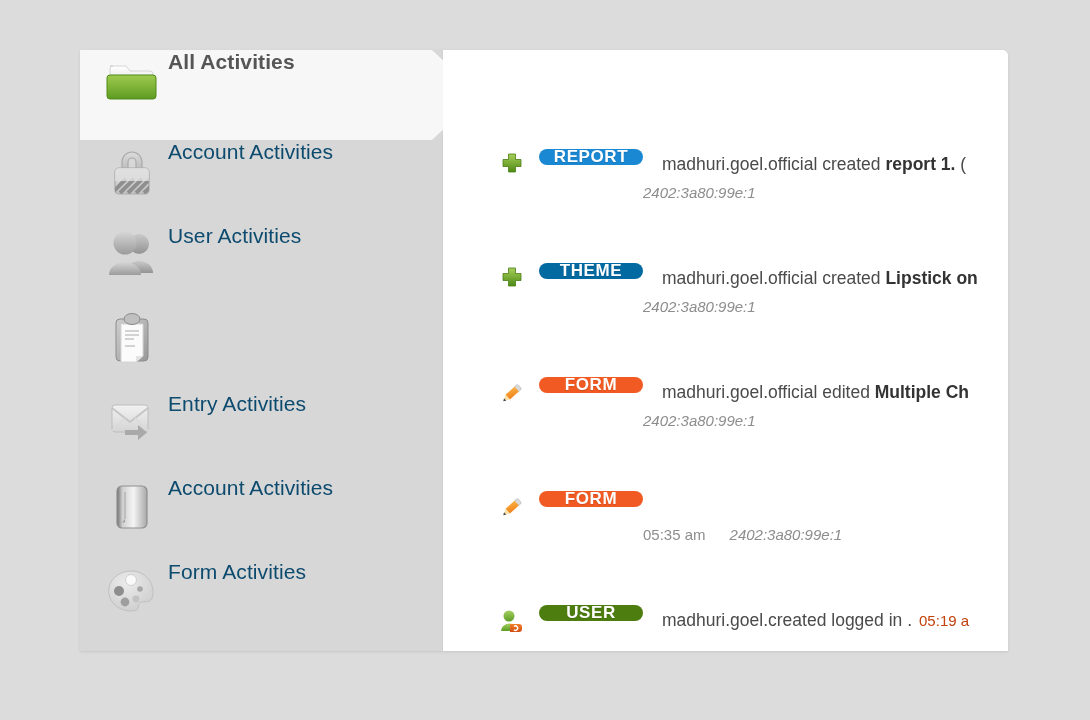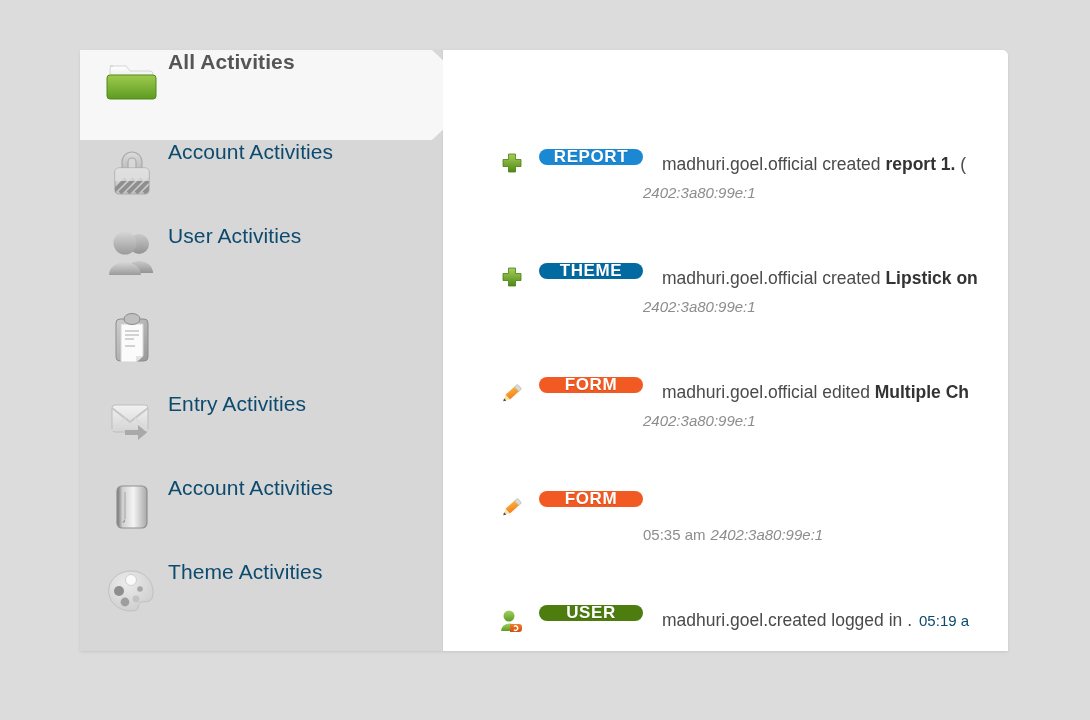--- a/index.html
+++ b/index.html
@@ -194,35 +194,35 @@
   .act-text {
     margin-left: 19px;
     font-size: 17.5px;
     color: #4a4a4a;
     line-height: 32px;
     white-space: nowrap;
   }
   .act-text b { font-weight: 700; color: #333333; }
   .act-text .inline-time {
     font-size: 15px;
-    color: #0c4a6e;
+    color: #c2410c;
     margin-left: 7px;
   }
 
   .act-meta {
     margin-left: 148px;
     margin-top: 2px;
     font-size: 15px;
     font-style: italic;
     color: #8d8d8d;
     white-space: nowrap;
   }
   .act-meta .meta-time {
     font-style: normal;
-    margin-right: 5px;
+    margin-right: 24px;
   }
 </style>
 </head>
 <body>
 
 <div id="app">
   <div class="card">
 
     <div class="sidebar">
       <div class="sidebar-inner">
@@ -354,21 +354,21 @@
                   </radialGradient>
                 </defs>
                 <path d="M28 8 a22 20 0 1 0 4 39.6 c5 -1 2 -6 5 -8 c3 -2 9 1 12 -4 a21 21 0 0 0 -21 -27.6 Z" fill="url(#palG)" stroke="#c0c0c0" stroke-width="1"></path>
                 <circle cx="28" cy="17" r="5.5" fill="#fafafa" stroke="#cfcfcf" stroke-width="1"></circle>
                 <circle cx="16" cy="28" r="5" fill="#8e8e8e"></circle>
                 <circle cx="22" cy="39" r="4.4" fill="#9e9e9e"></circle>
                 <circle cx="33" cy="36" r="3.4" fill="#c3c3c3"></circle>
                 <circle cx="37" cy="26" r="2.8" fill="#a7a7a7"></circle>
               </svg>
             </span>
-            <span class="nav-label">Theme Activities</span>
+            <span class="nav-label">Form Activities</span>
           </div>
 
           <div class="nav-item">
 
             <span class="nav-label"></span>
           </div>
         </div>
 
         <div class="nav-item active">
           <span class="icon-wrap">

